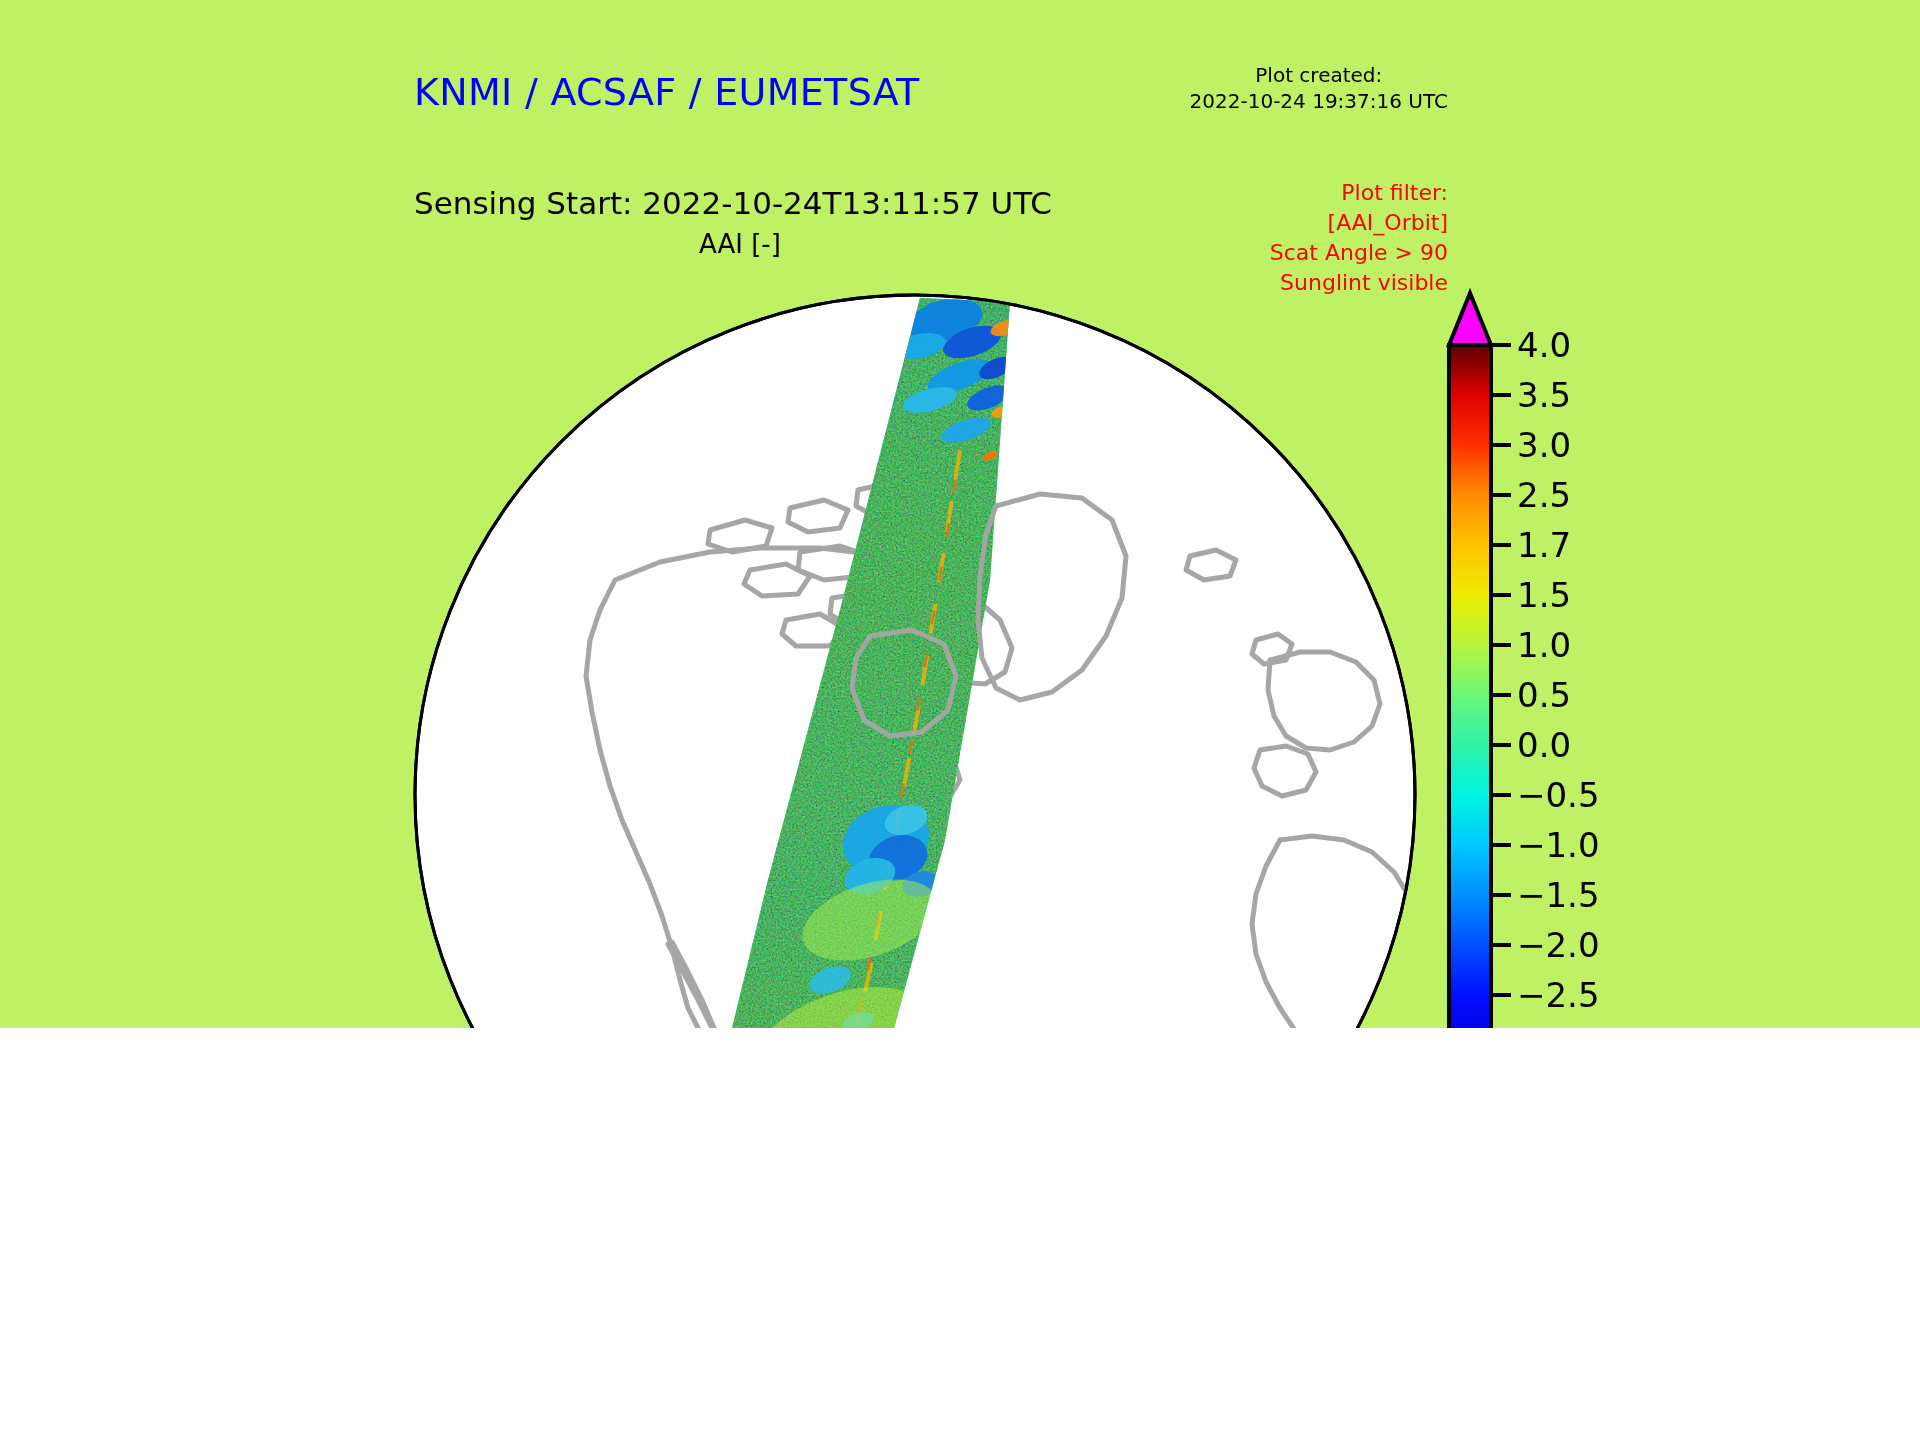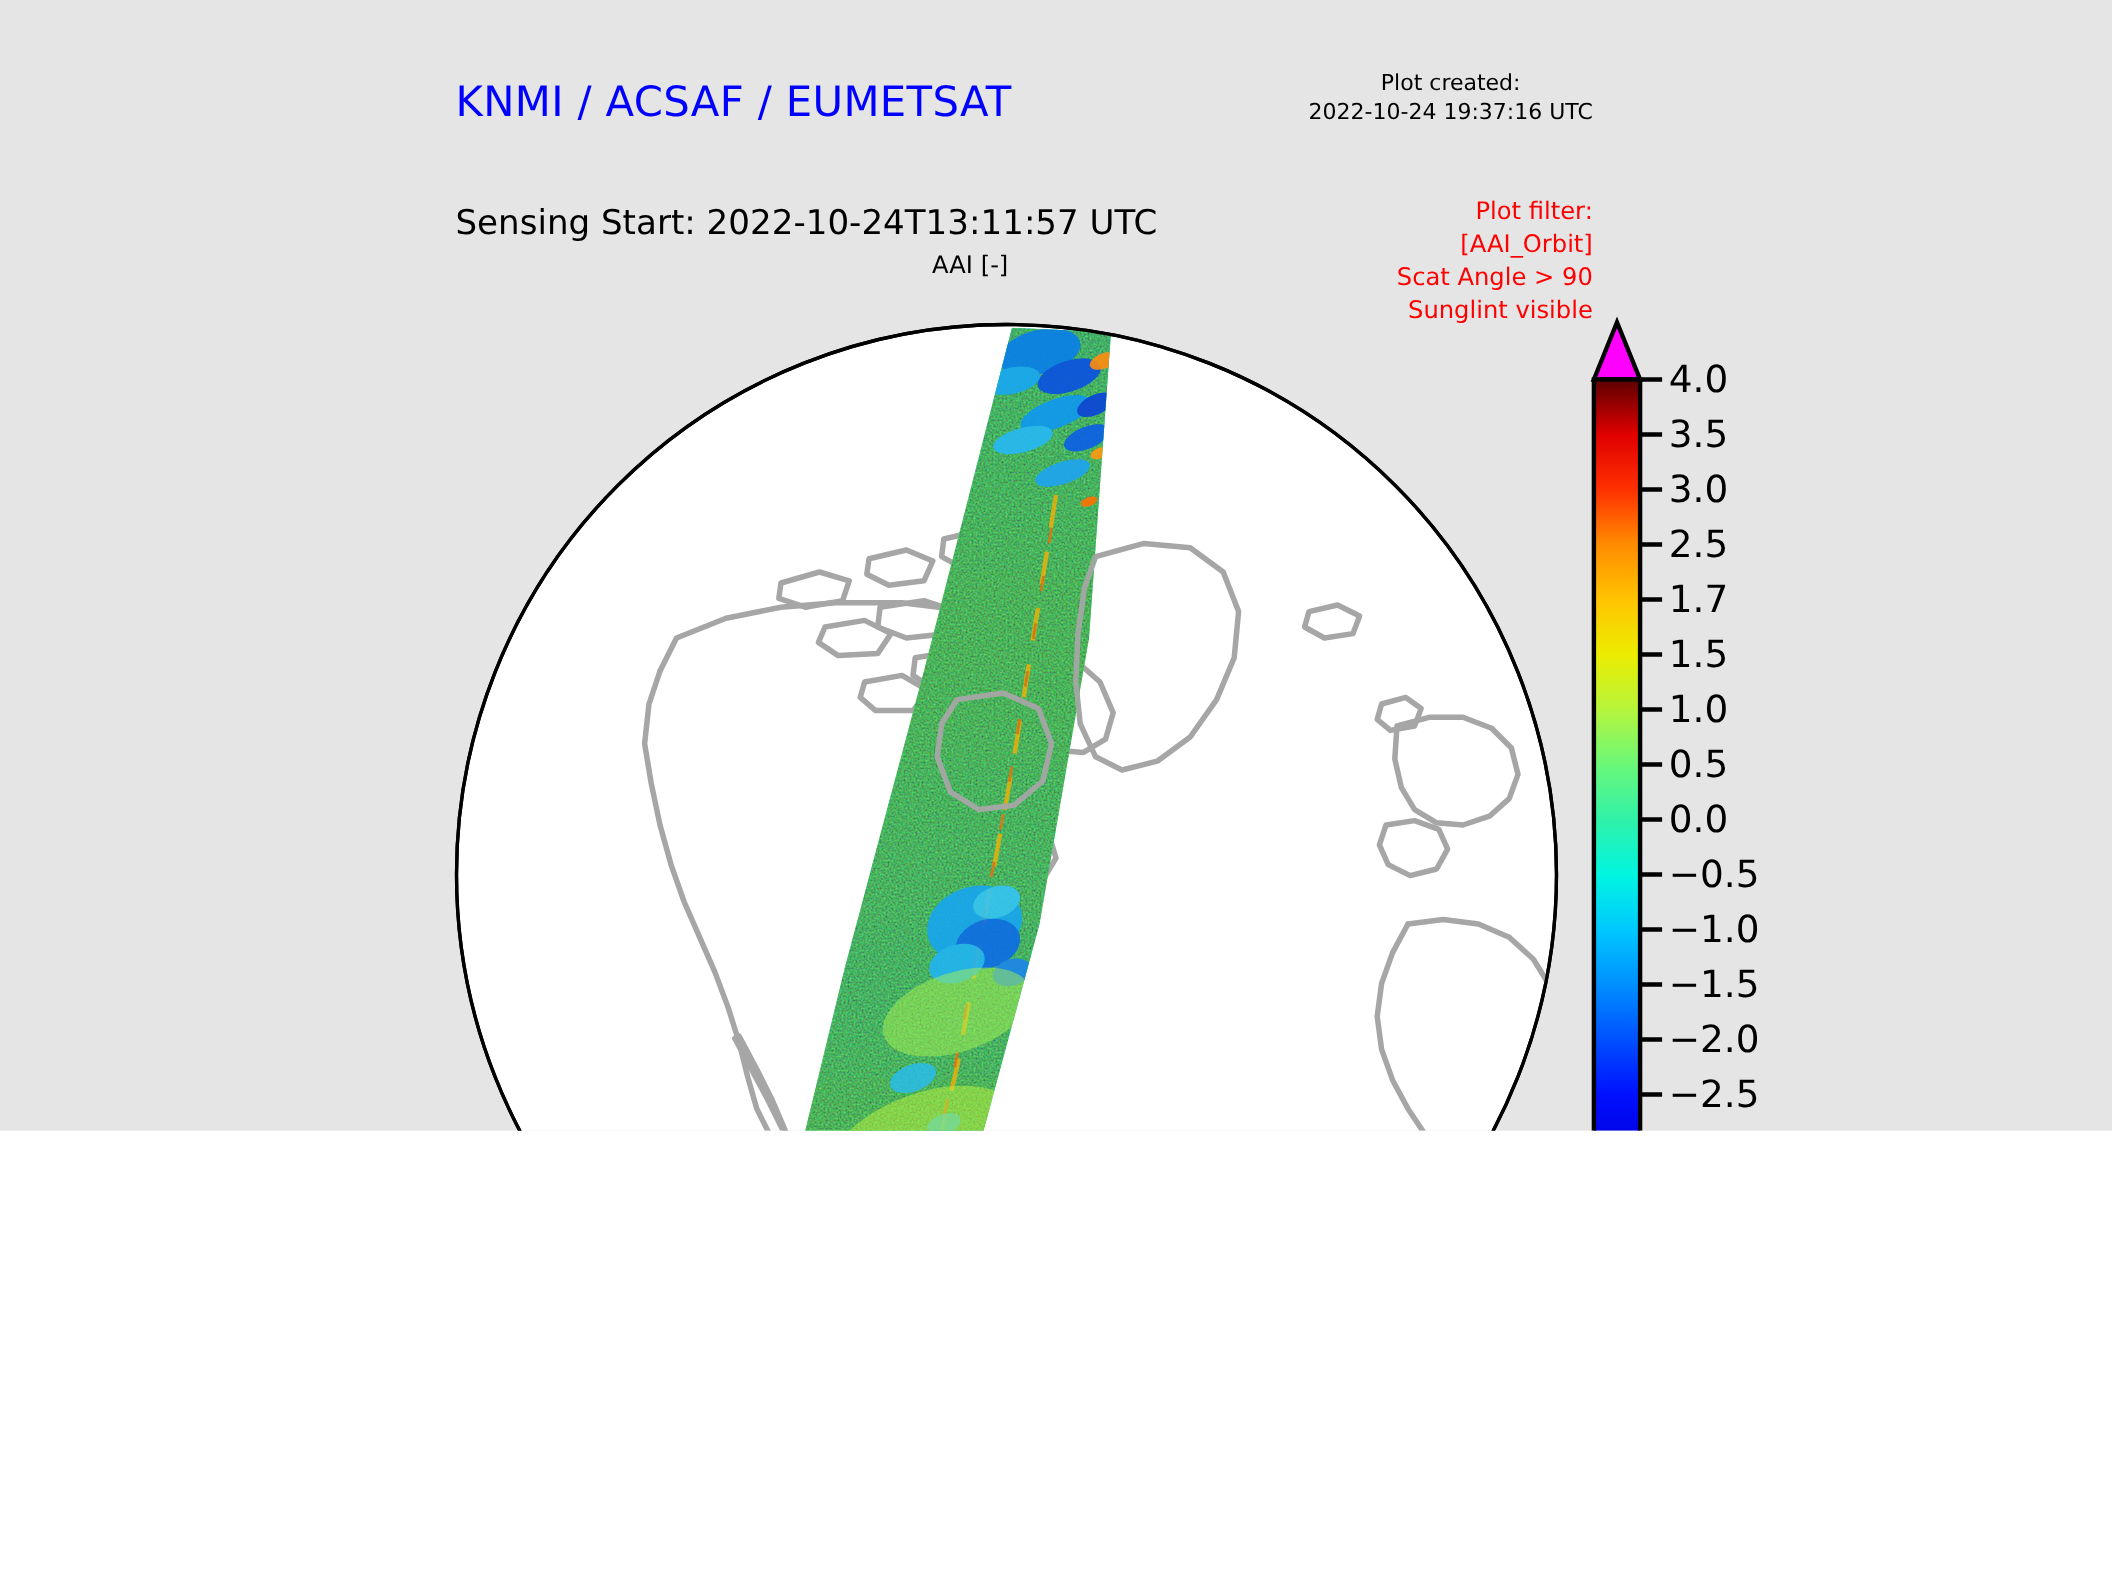--- a/index.html
+++ b/index.html
@@ -4,21 +4,21 @@
 <style>
   html, body {
     margin: 0;
     padding: 0;
     background: #ffffff;
   }
   #page {
     position: relative;
     width: 1920px;
     height: 1028px;
-    background: #e5e5e5;
+    background: #bef264;
     font-family: "DejaVu Sans", sans-serif;
     overflow: hidden;
   }
 
   
   #org-title {
     position: absolute;
     left: 414px;
     top: 70px;
     font-size: 38px;
@@ -37,25 +37,24 @@
   #sensing-start {
     position: absolute;
     left: 414px;
     top: 185px;
     font-size: 31px;
     color: #000000;
     white-space: nowrap;
   }
   #plot-subtitle {
     position: absolute;
-    left: 682px;
+    left: 699px;
     top: 229px;
     width: 400px;
-    text-align: center;
-    font-size: 22px;
+    font-size: 26px;
     color: #000000;
     white-space: nowrap;
   }
 
   #created-block {
     position: absolute;
     right: 472px;
     top: 62px;
     text-align: center;
     font-size: 20px;

